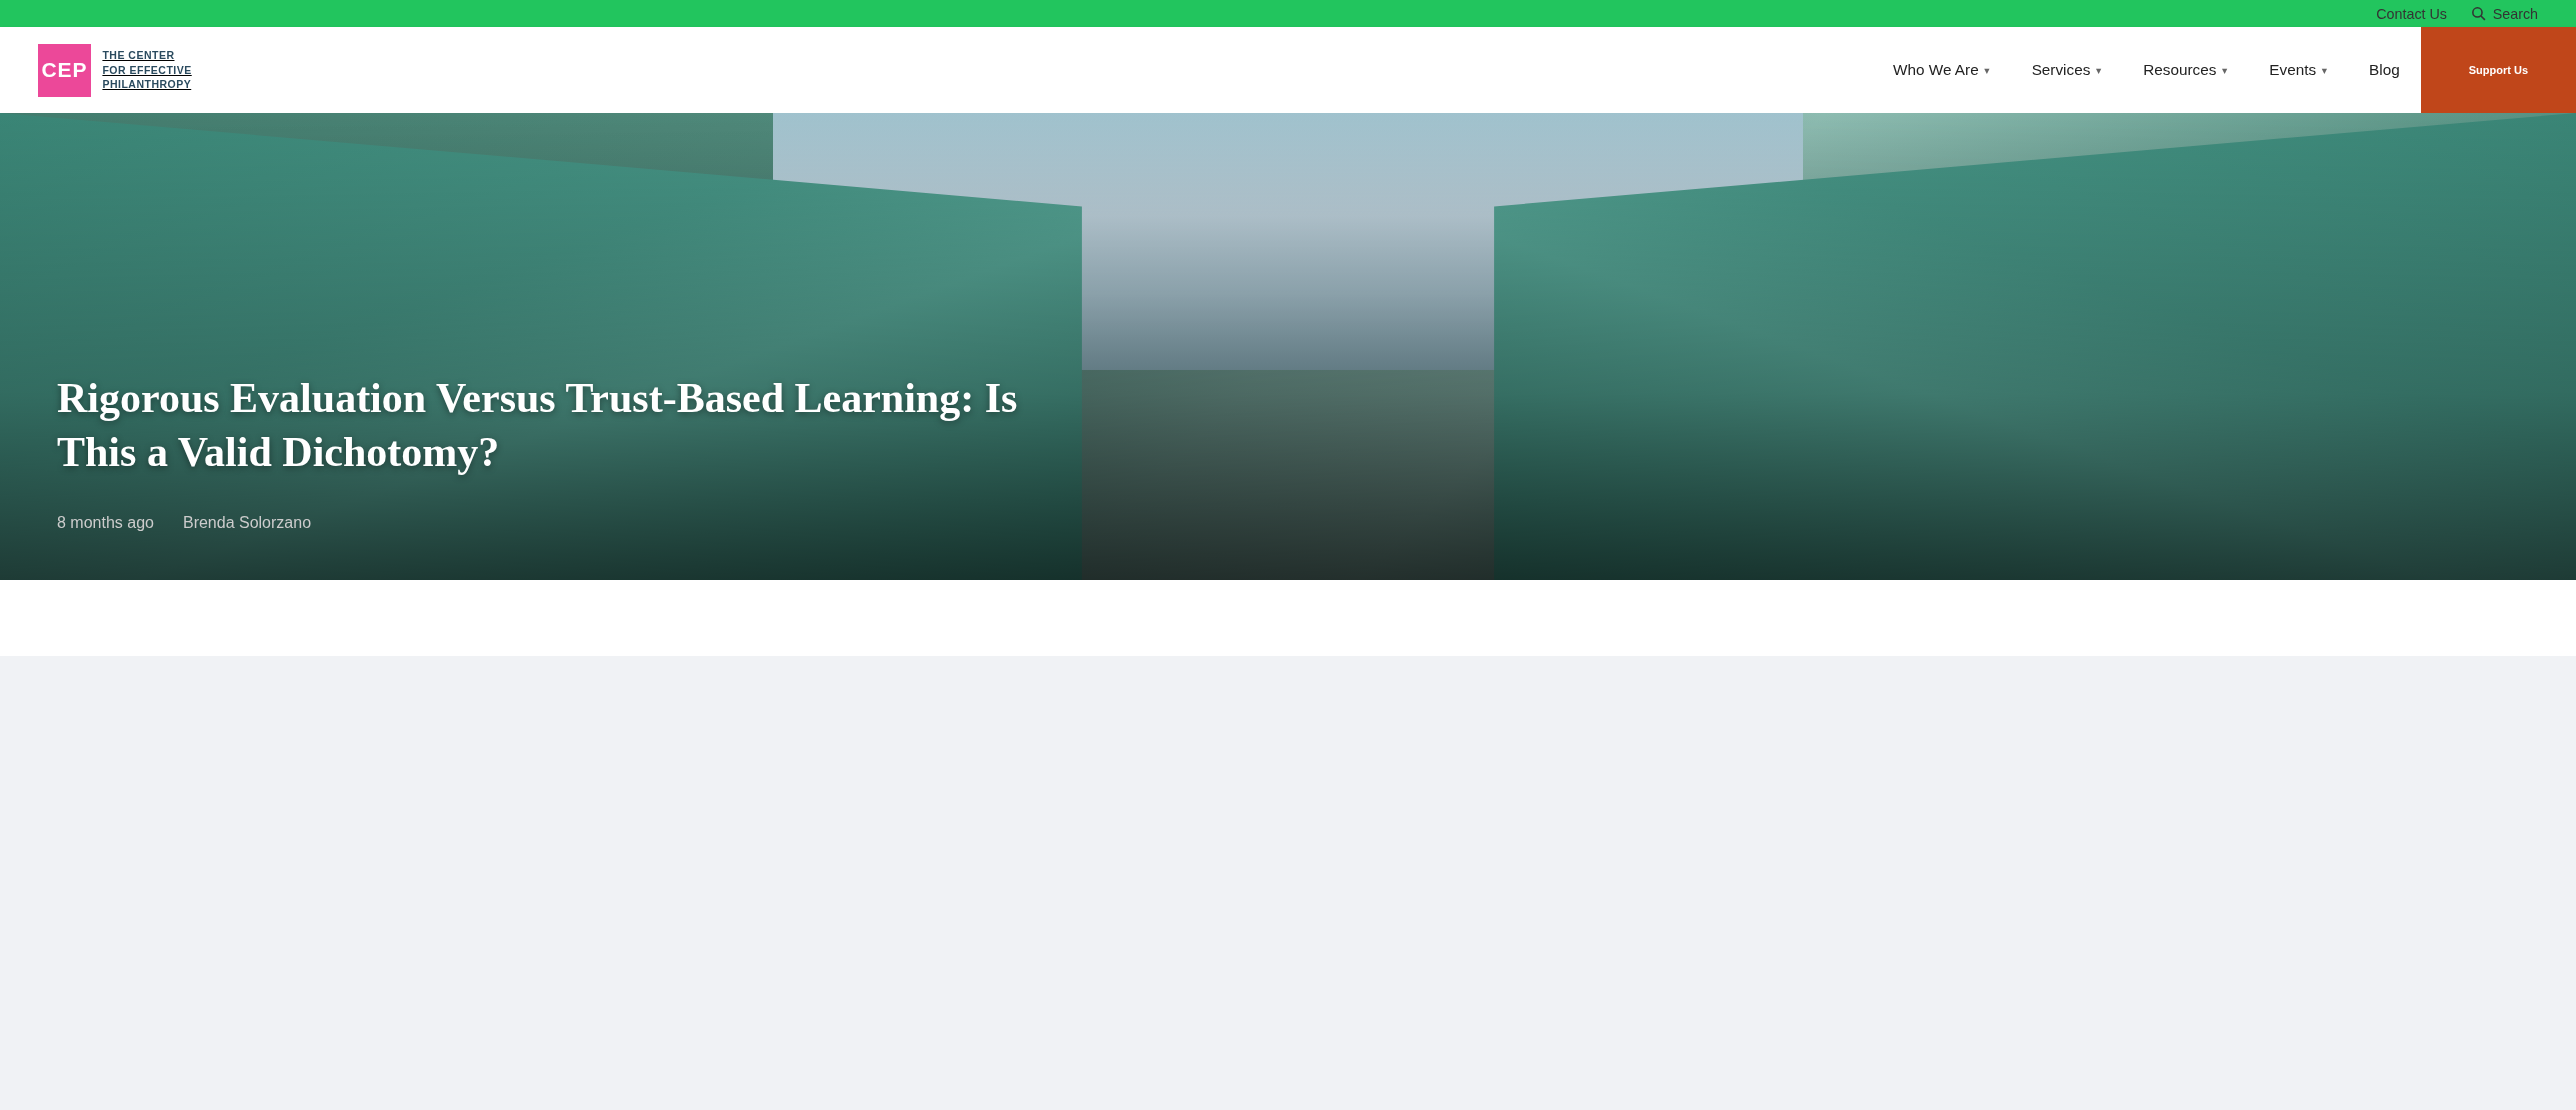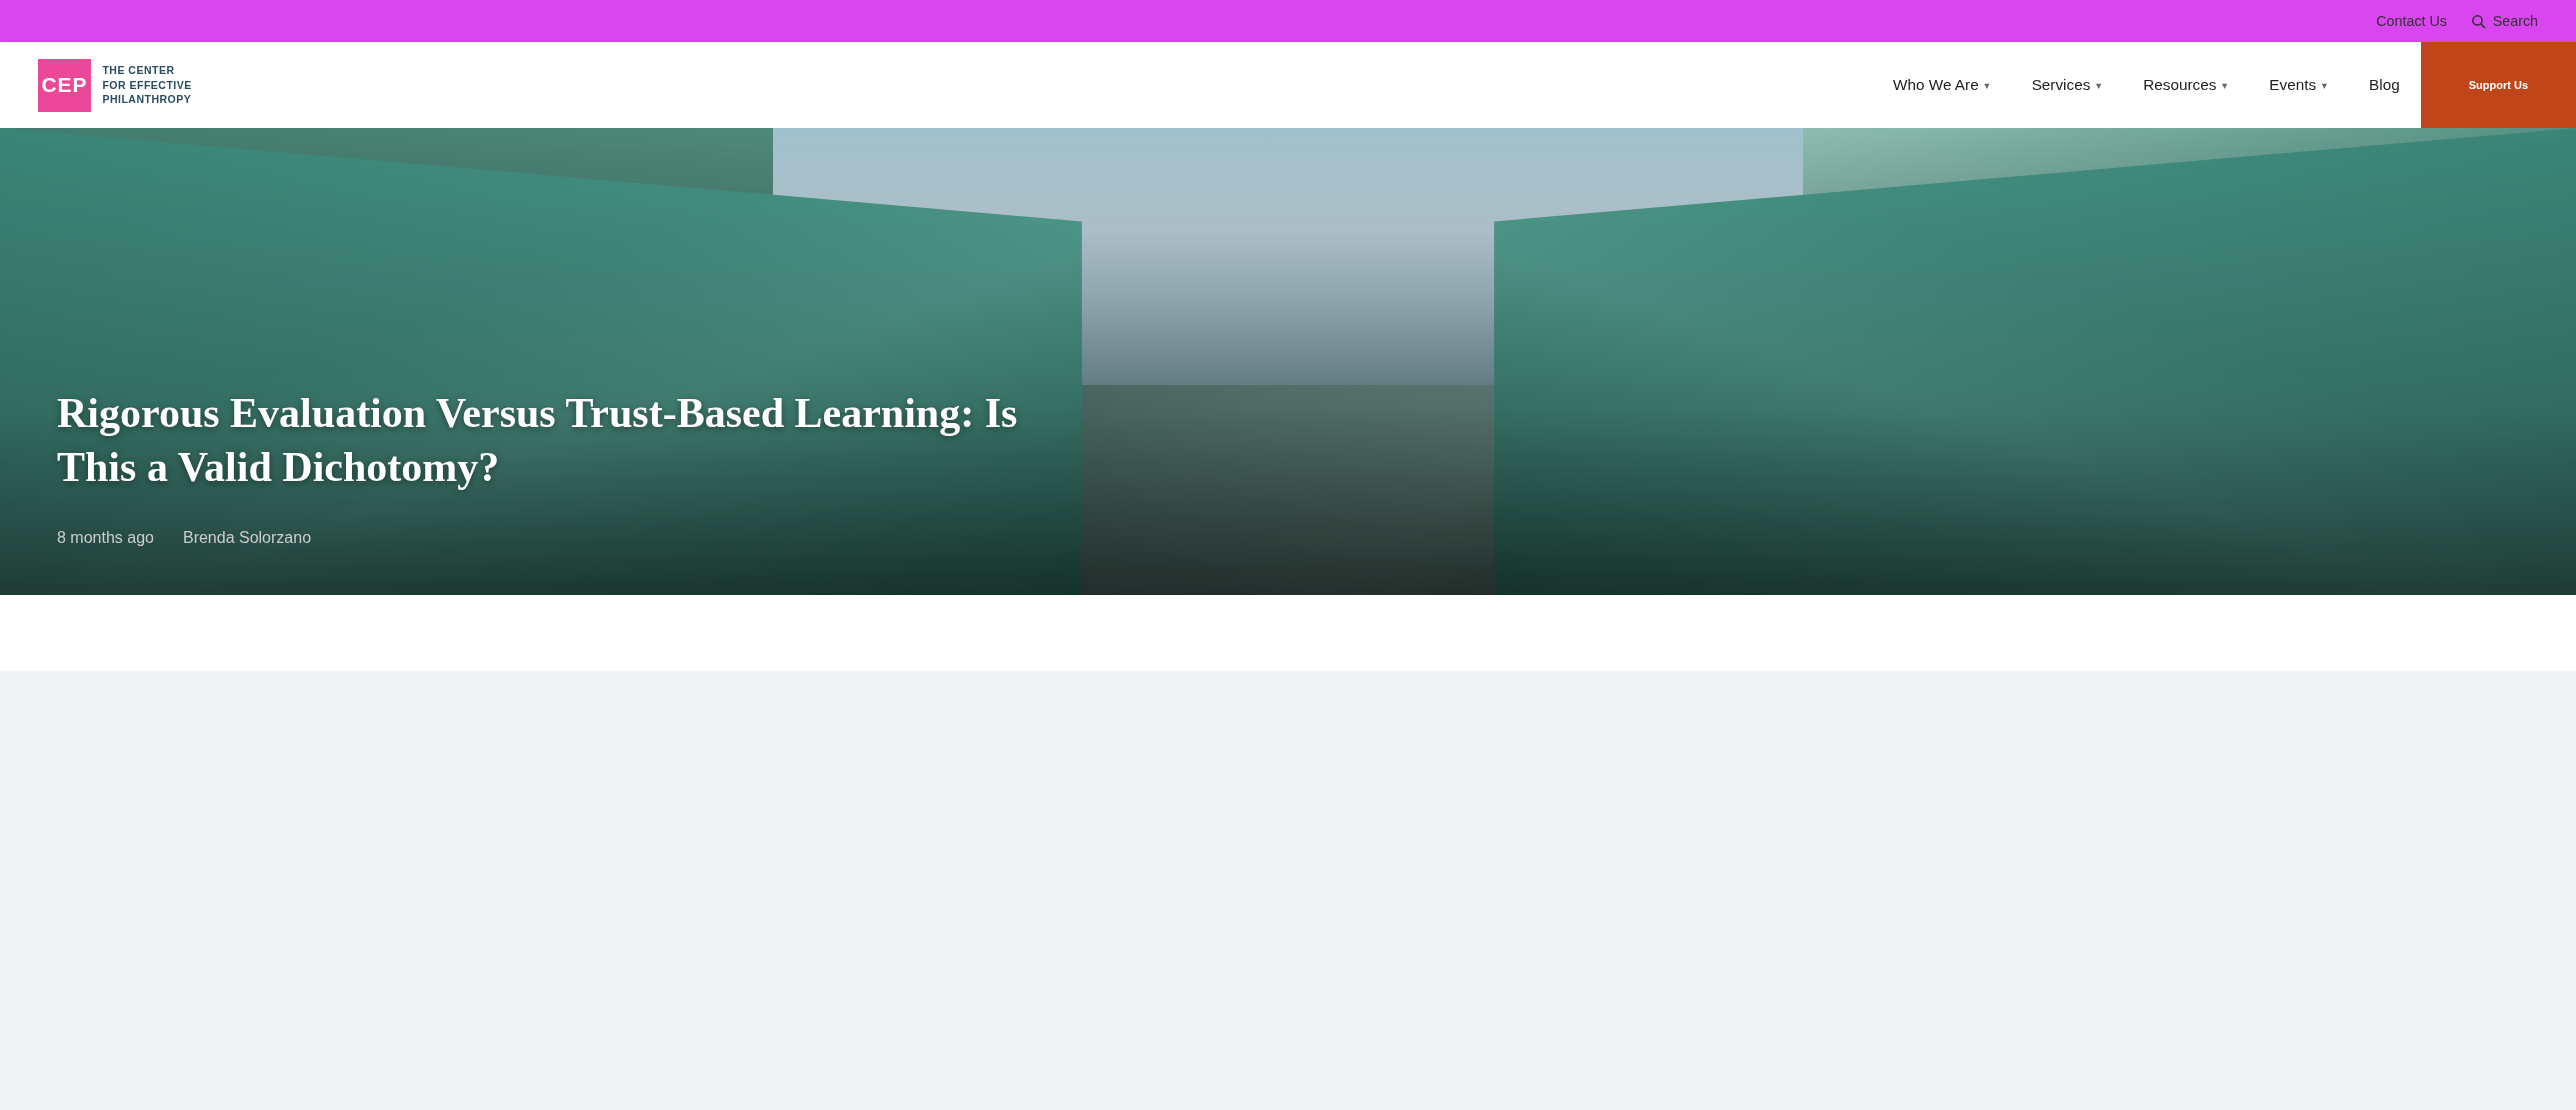--- a/index.html
+++ b/index.html
@@ -1,21 +1,21 @@
 <!DOCTYPE html>
 <html><head>
   <meta charset="utf-8">
   <style>
     * { margin: 0; padding: 0; box-sizing: border-box; }
     body { font-family: Arial, sans-serif; background: #f0f2f5; }
 
     
     .top-bar {
-      background: #d946ef;
-      height: 42px;
+      background: #22c55e;
+      height: 27px;
       display: flex;
       align-items: center;
       justify-content: flex-end;
       padding: 0 38px;
       gap: 23px;
     }
     .top-bar-contact {
       font-size: 14.3px;
       color: #333;
       text-decoration: none;
@@ -62,20 +62,21 @@
     .logo-text-cep {
       font-size: 21px;
       font-weight: bold;
       color: #fff;
       letter-spacing: 1px;
     }
     .logo-tagline {
       display: flex;
       flex-direction: column;
       justify-content: flex-start;
+      text-decoration: underline;
     }
     .logo-tagline span {
       font-size: 10.5px;
       color: #2a4a5e;
       line-height: 1.4;
       text-transform: uppercase;
       letter-spacing: 0.5px;
       font-weight: 600;
     }
 

